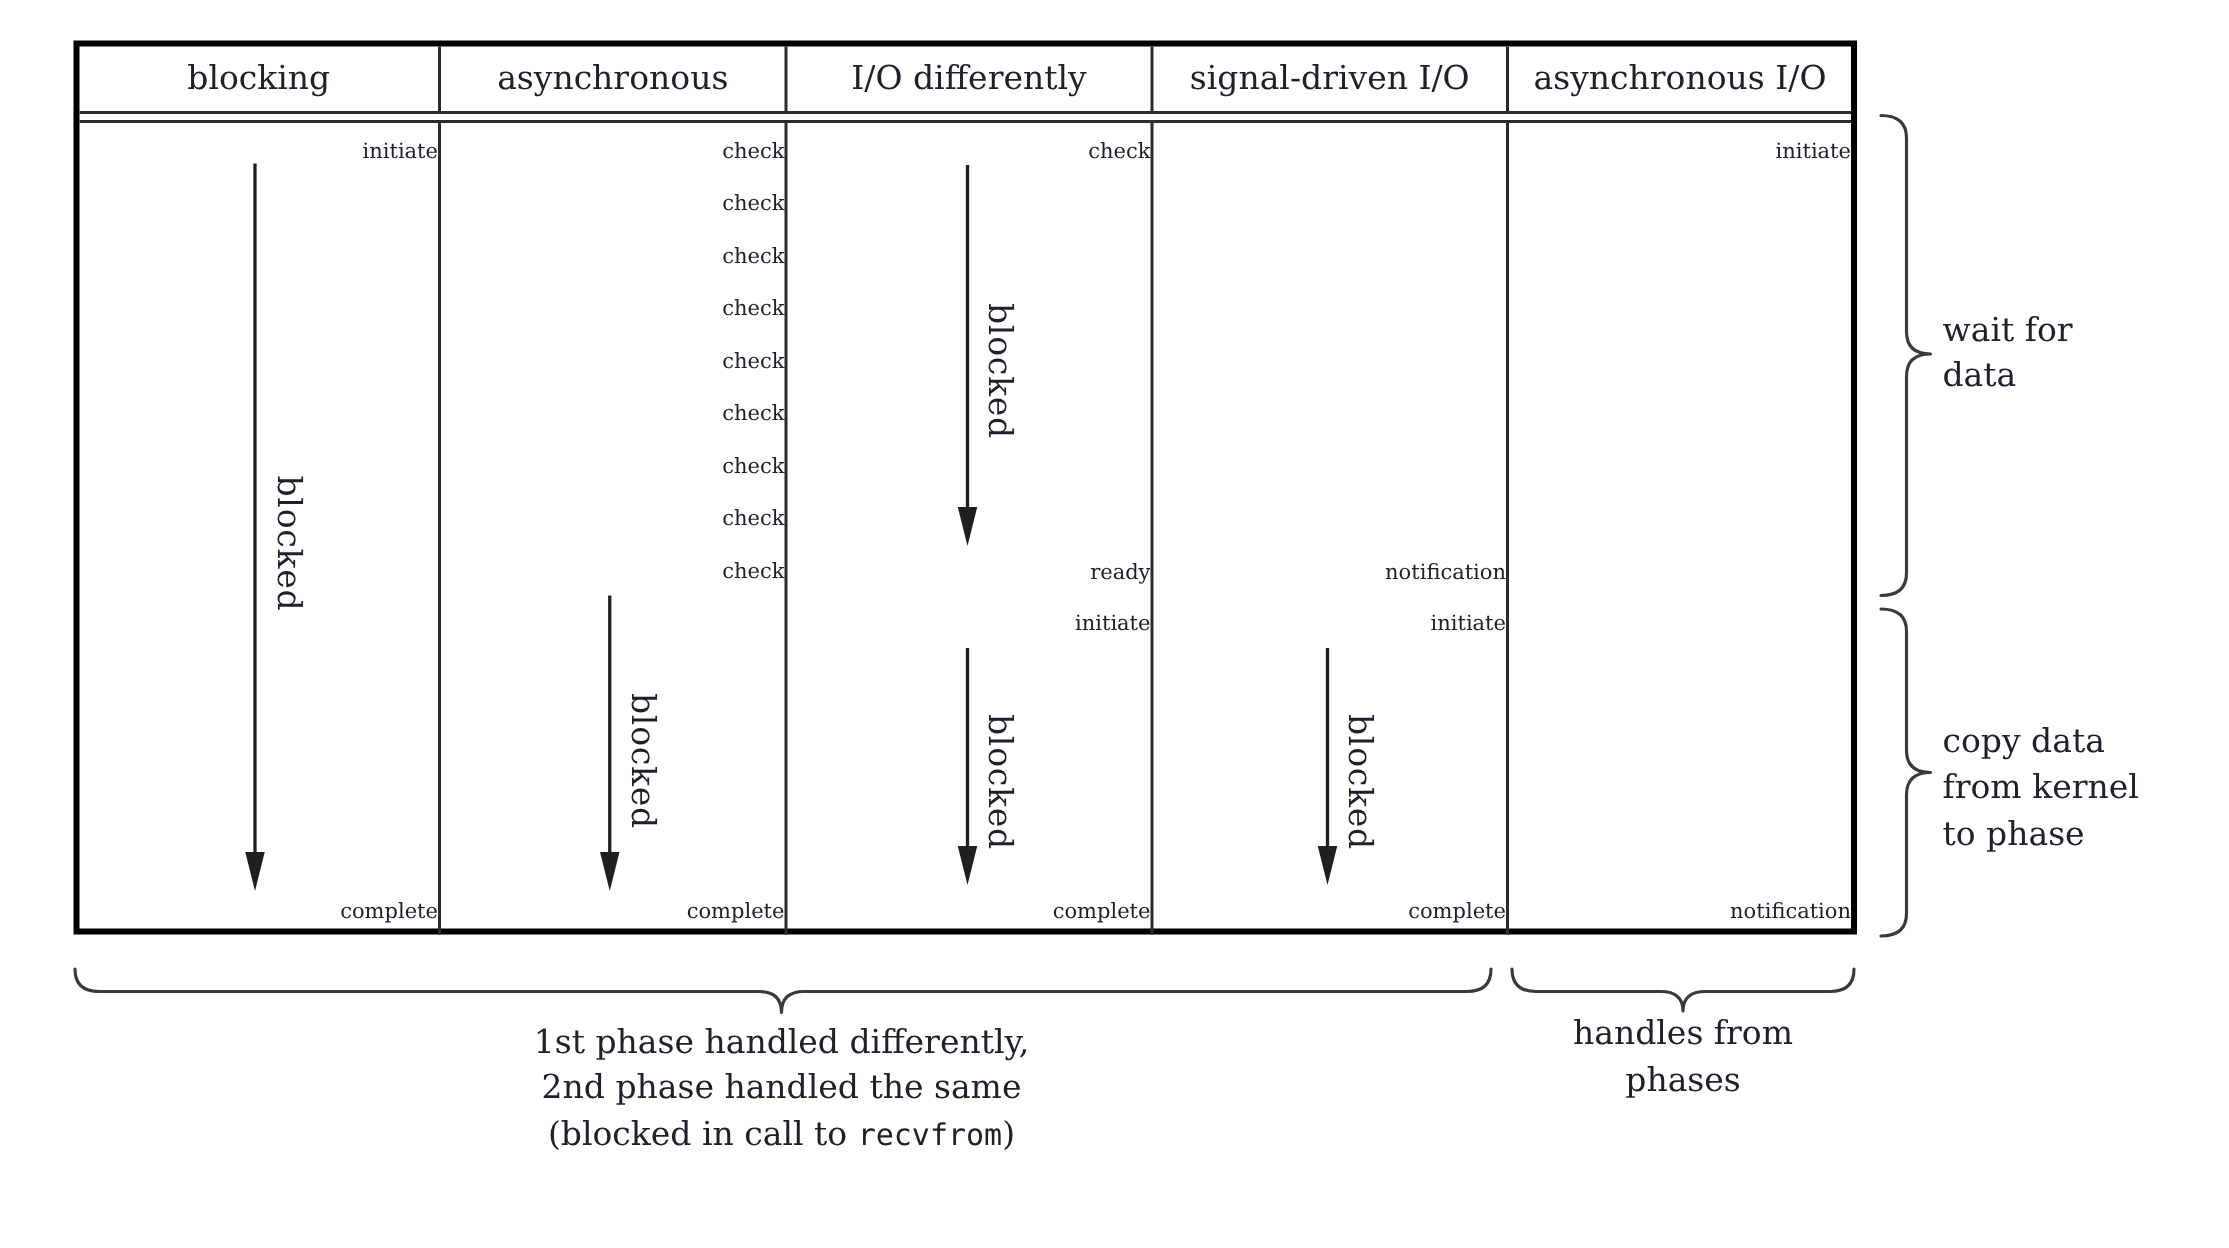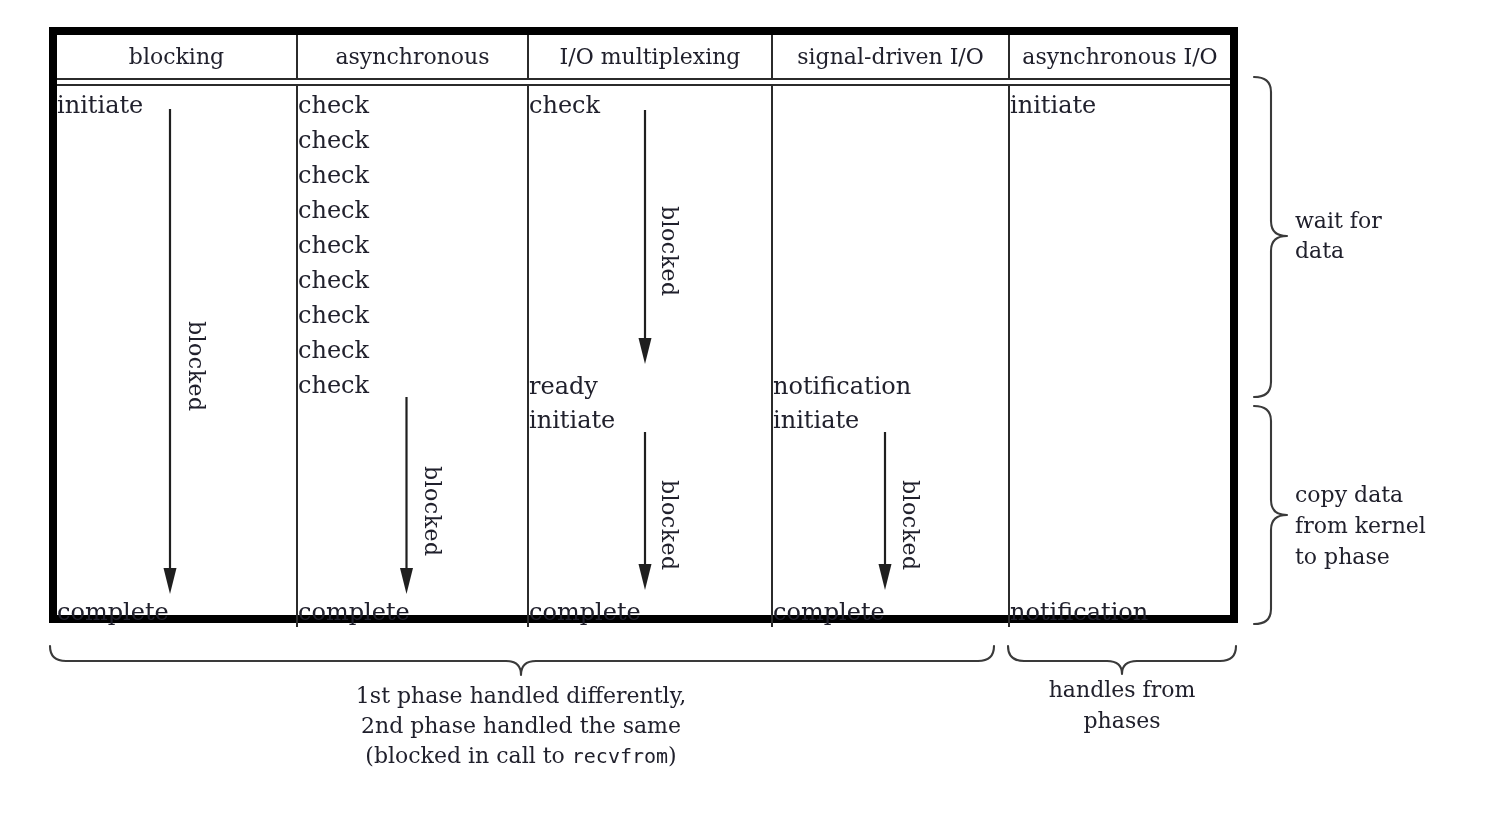--- a/index.html
+++ b/index.html
@@ -7,21 +7,21 @@
     position:relative;
     width:1486px;height:832px;
     background:#ffffff;
     font-family:"DejaVu Serif", serif;
     color:#20202c;
     overflow:hidden;
   }
   
   .tbl{
     position:absolute;left:49px;top:27px;width:1189px;height:596px;
-    border:8px solid #000000;box-sizing:border-box;background:#fff;
+    border:4px solid #000000;box-sizing:border-box;background:#fff;
   }
   .hrow,.brow{
     display:grid;
     grid-template-columns:241px 231px 244px 237px 1fr;
   }
   .hrow{height:43px;}
   .hcell{
     border-right:2px solid #2b2b2b;box-sizing:border-box;
     display:flex;align-items:center;justify-content:center;
     font-size:22px;
@@ -30,22 +30,22 @@
   .dbl{
     height:8px;box-sizing:border-box;
     border-top:2px solid #2b2b2b;border-bottom:2px solid #2b2b2b;
   }
   .brow{height:541px;}
   .bcell{
     position:relative;border-right:2px solid #2b2b2b;box-sizing:border-box;
   }
   .bcell:last-child{border-right:none;}
   .lbl{
-    position:absolute;left:0;right:0;text-align:left;
-    font-size:24px;line-height:24px;white-space:nowrap;
+    position:absolute;left:0;right:0;text-align:right;
+    font-size:14px;line-height:24px;white-space:nowrap;
   }
   .vlab{
     position:absolute;left:calc(50% + 7px);
     writing-mode:vertical-rl;
     font-size:22px;letter-spacing:0.5px;white-space:nowrap;
   }
   
   .overlay{position:absolute;left:0;top:0;pointer-events:none;}
   .arrow-line{stroke:#1f1f1f;stroke-width:2.2;}
   .arrow-head{fill:#1f1f1f;stroke:none;}
@@ -60,21 +60,21 @@
 </style>
 </head>
 <body>
 
 <div id="stage">
 
   <div class="tbl">
     <div class="hrow">
       <div class="hcell">blocking</div>
       <div class="hcell">asynchronous</div>
-      <div class="hcell">I/O multiplexing</div>
+      <div class="hcell">I/O differently</div>
       <div class="hcell">signal-driven I/O</div>
       <div class="hcell">asynchronous I/O</div>
     </div>
     <div class="dbl"></div>
     <div class="brow">
 
       <div class="bcell">
         <div class="lbl" style="top:7px">initiate</div>
         <div class="vlab" style="top:235px">blocked</div>
         <div class="lbl" style="top:514px">complete</div>

